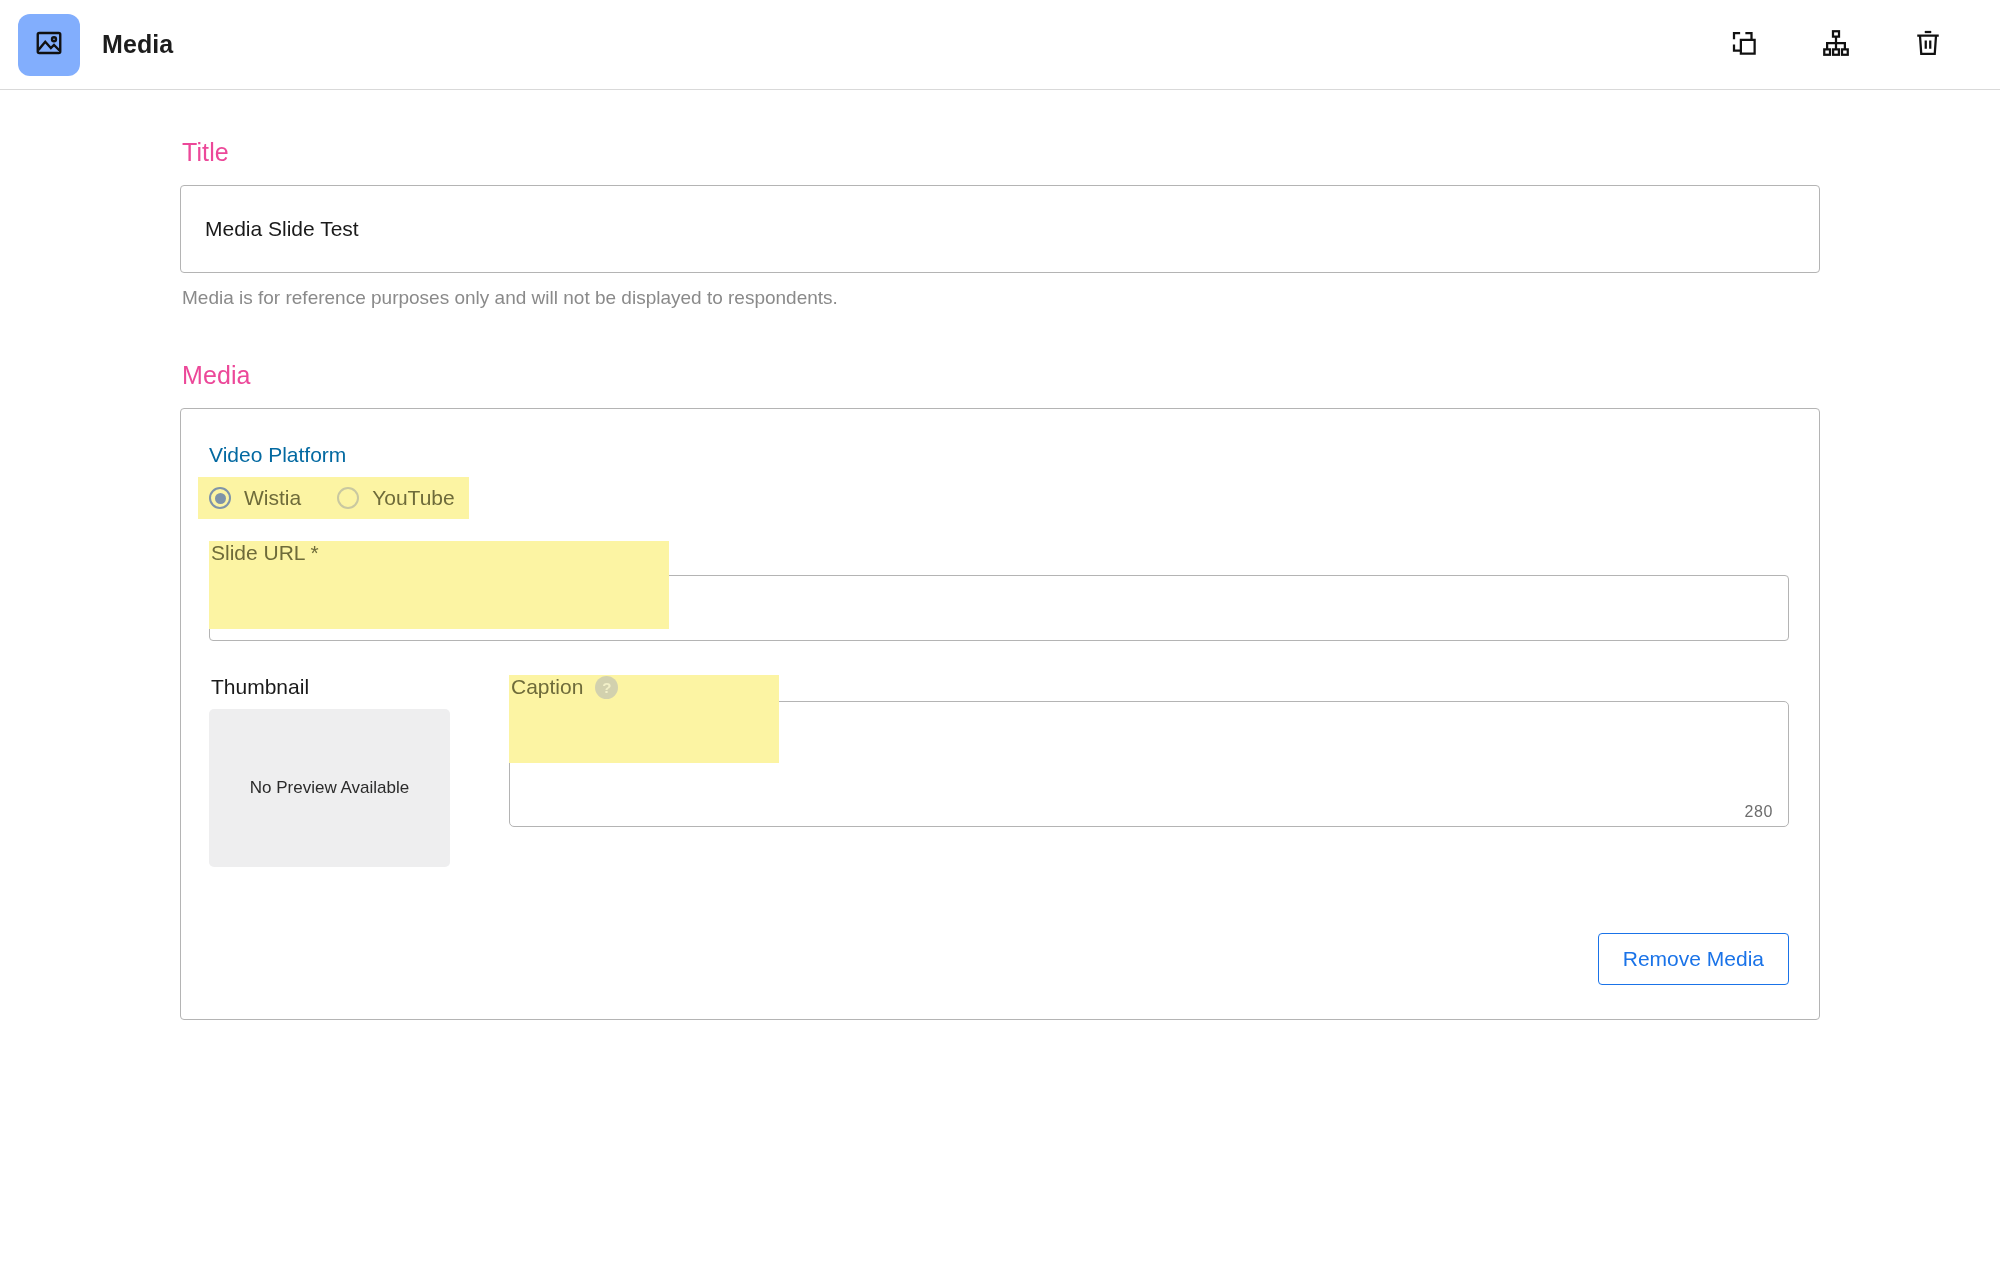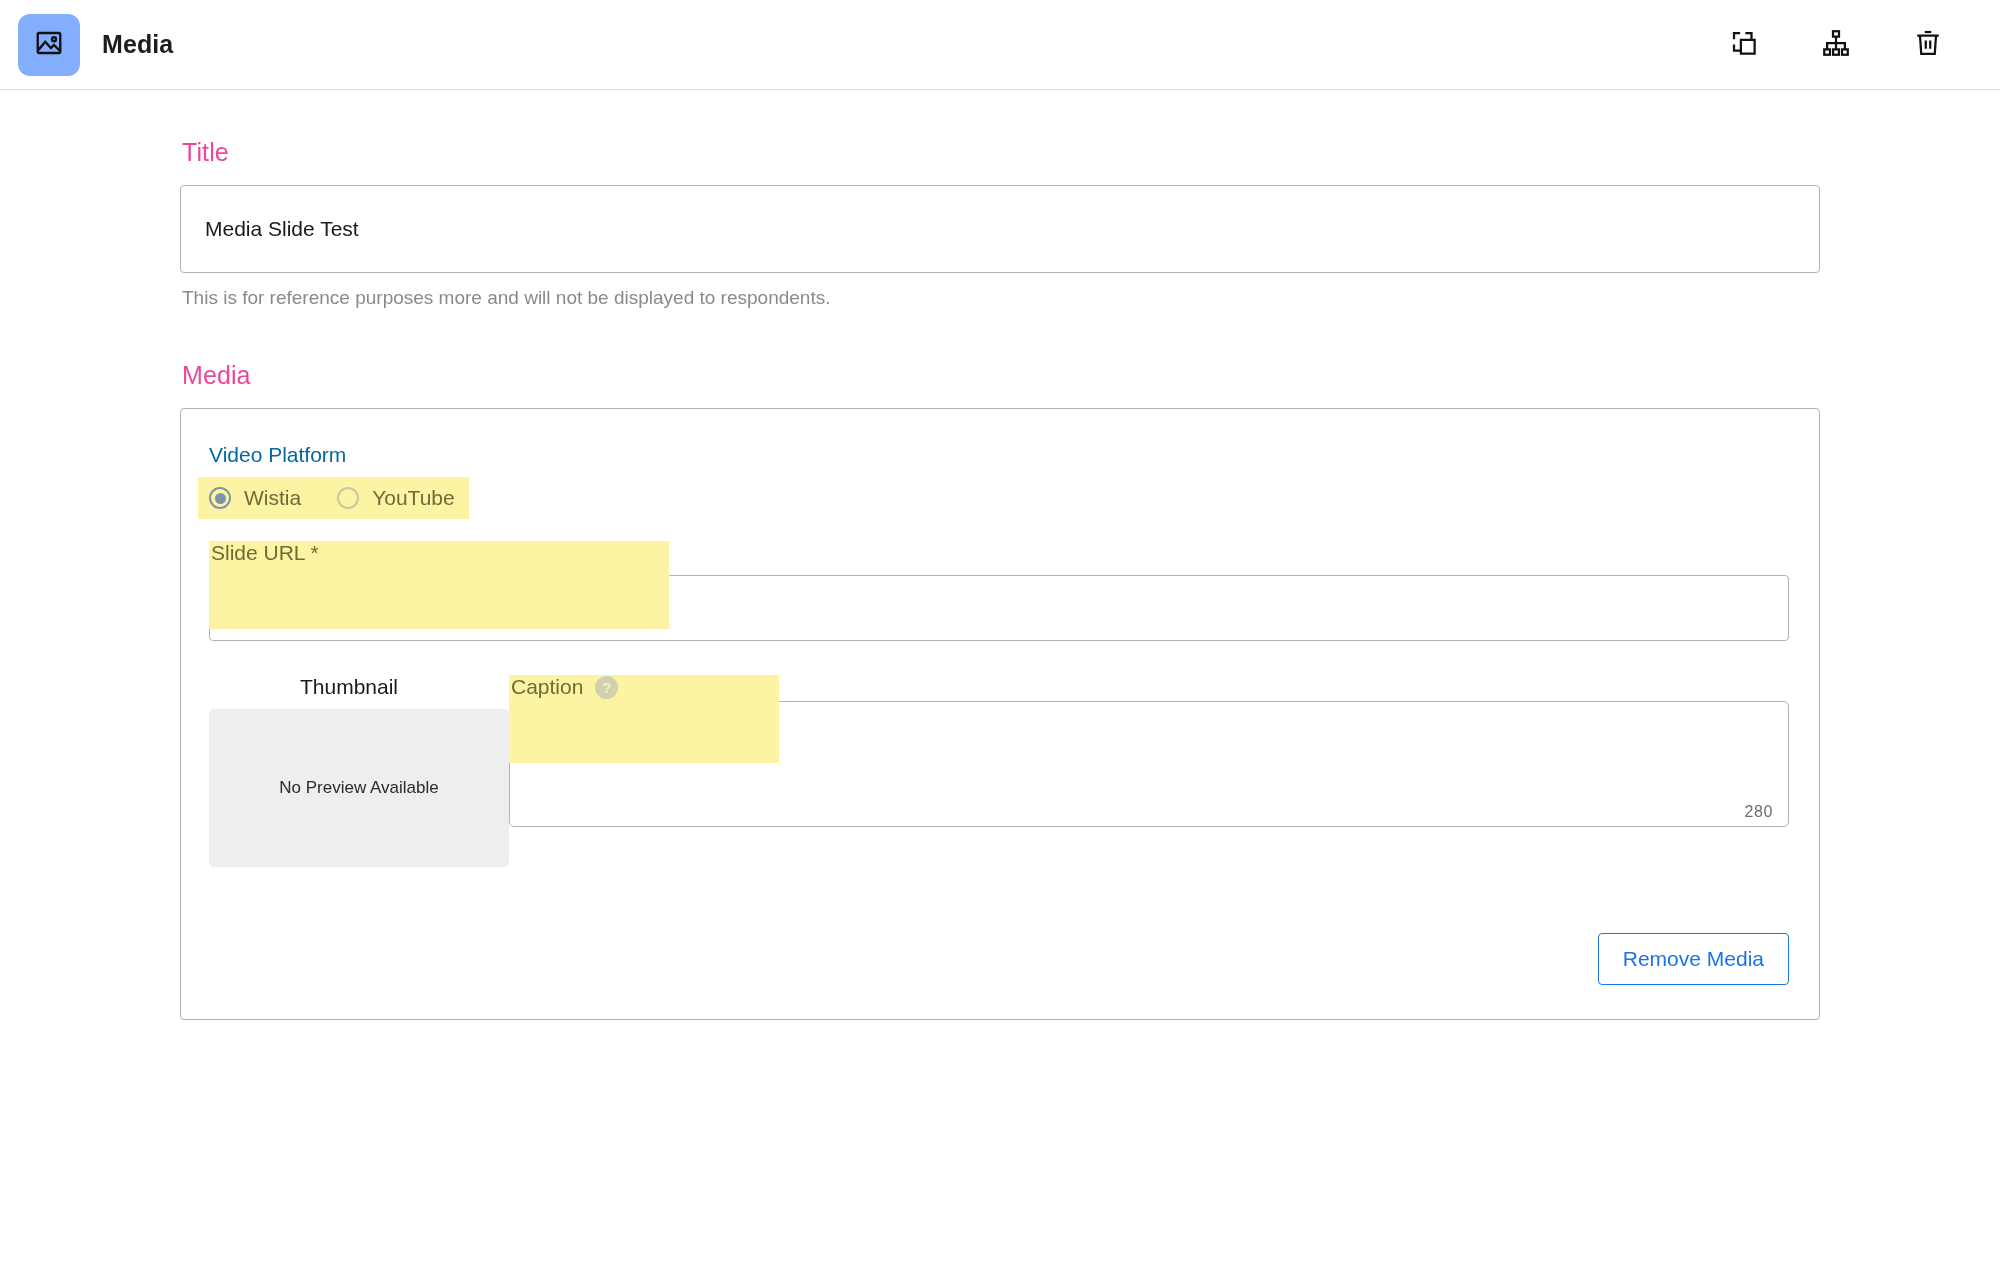--- a/index.html
+++ b/index.html
@@ -154,24 +154,24 @@
     font-size: 21px;
     color: #6e6b3a;
     position: relative;
     z-index: 3;
     margin: 0 0 10px 2px;
   }
   .url-input-wrap { position: relative; }
 
   
   .tc-row { display: flex; gap: 22px; margin-top: 34px; }
-  .thumb-col { width: 278px; flex: 0 0 auto; text-align: center; }
+  .thumb-col { width: 278px; flex: 0 0 auto; }
   .thumb-label { font-size: 21px; color: #1a1a1a; margin: 0 0 10px 2px; }
   .thumb-box {
-    width: 300px; height: 158px;
+    width: 241px; height: 158px;
     background: #eeeeef;
     border-radius: 5px;
     display: flex; align-items: center; justify-content: center;
     font-size: 17px;
     color: #2b2b2b;
   }
 
   .caption-col { flex: 1 1 auto; position: relative; }
   .caption-hl {
     position: absolute;
@@ -289,21 +289,21 @@
     </button>
   </div>
 </div>
 
 <div class="page">
   <div class="content">
 
     <div>
       <div class="section-label">Title</div>
       <input class="text-input" type="text" value="Media Slide Test" style="">
-      <div class="helper-text">This is for reference purposes more and will not be displayed to respondents.</div>
+      <div class="helper-text">Media is for reference purposes only and will not be displayed to respondents.</div>
     </div>
 
     <div class="gap-lg"></div>
 
     <div>
       <div class="section-label">Media</div>
 
       <div class="media-card">
 
         <div>

